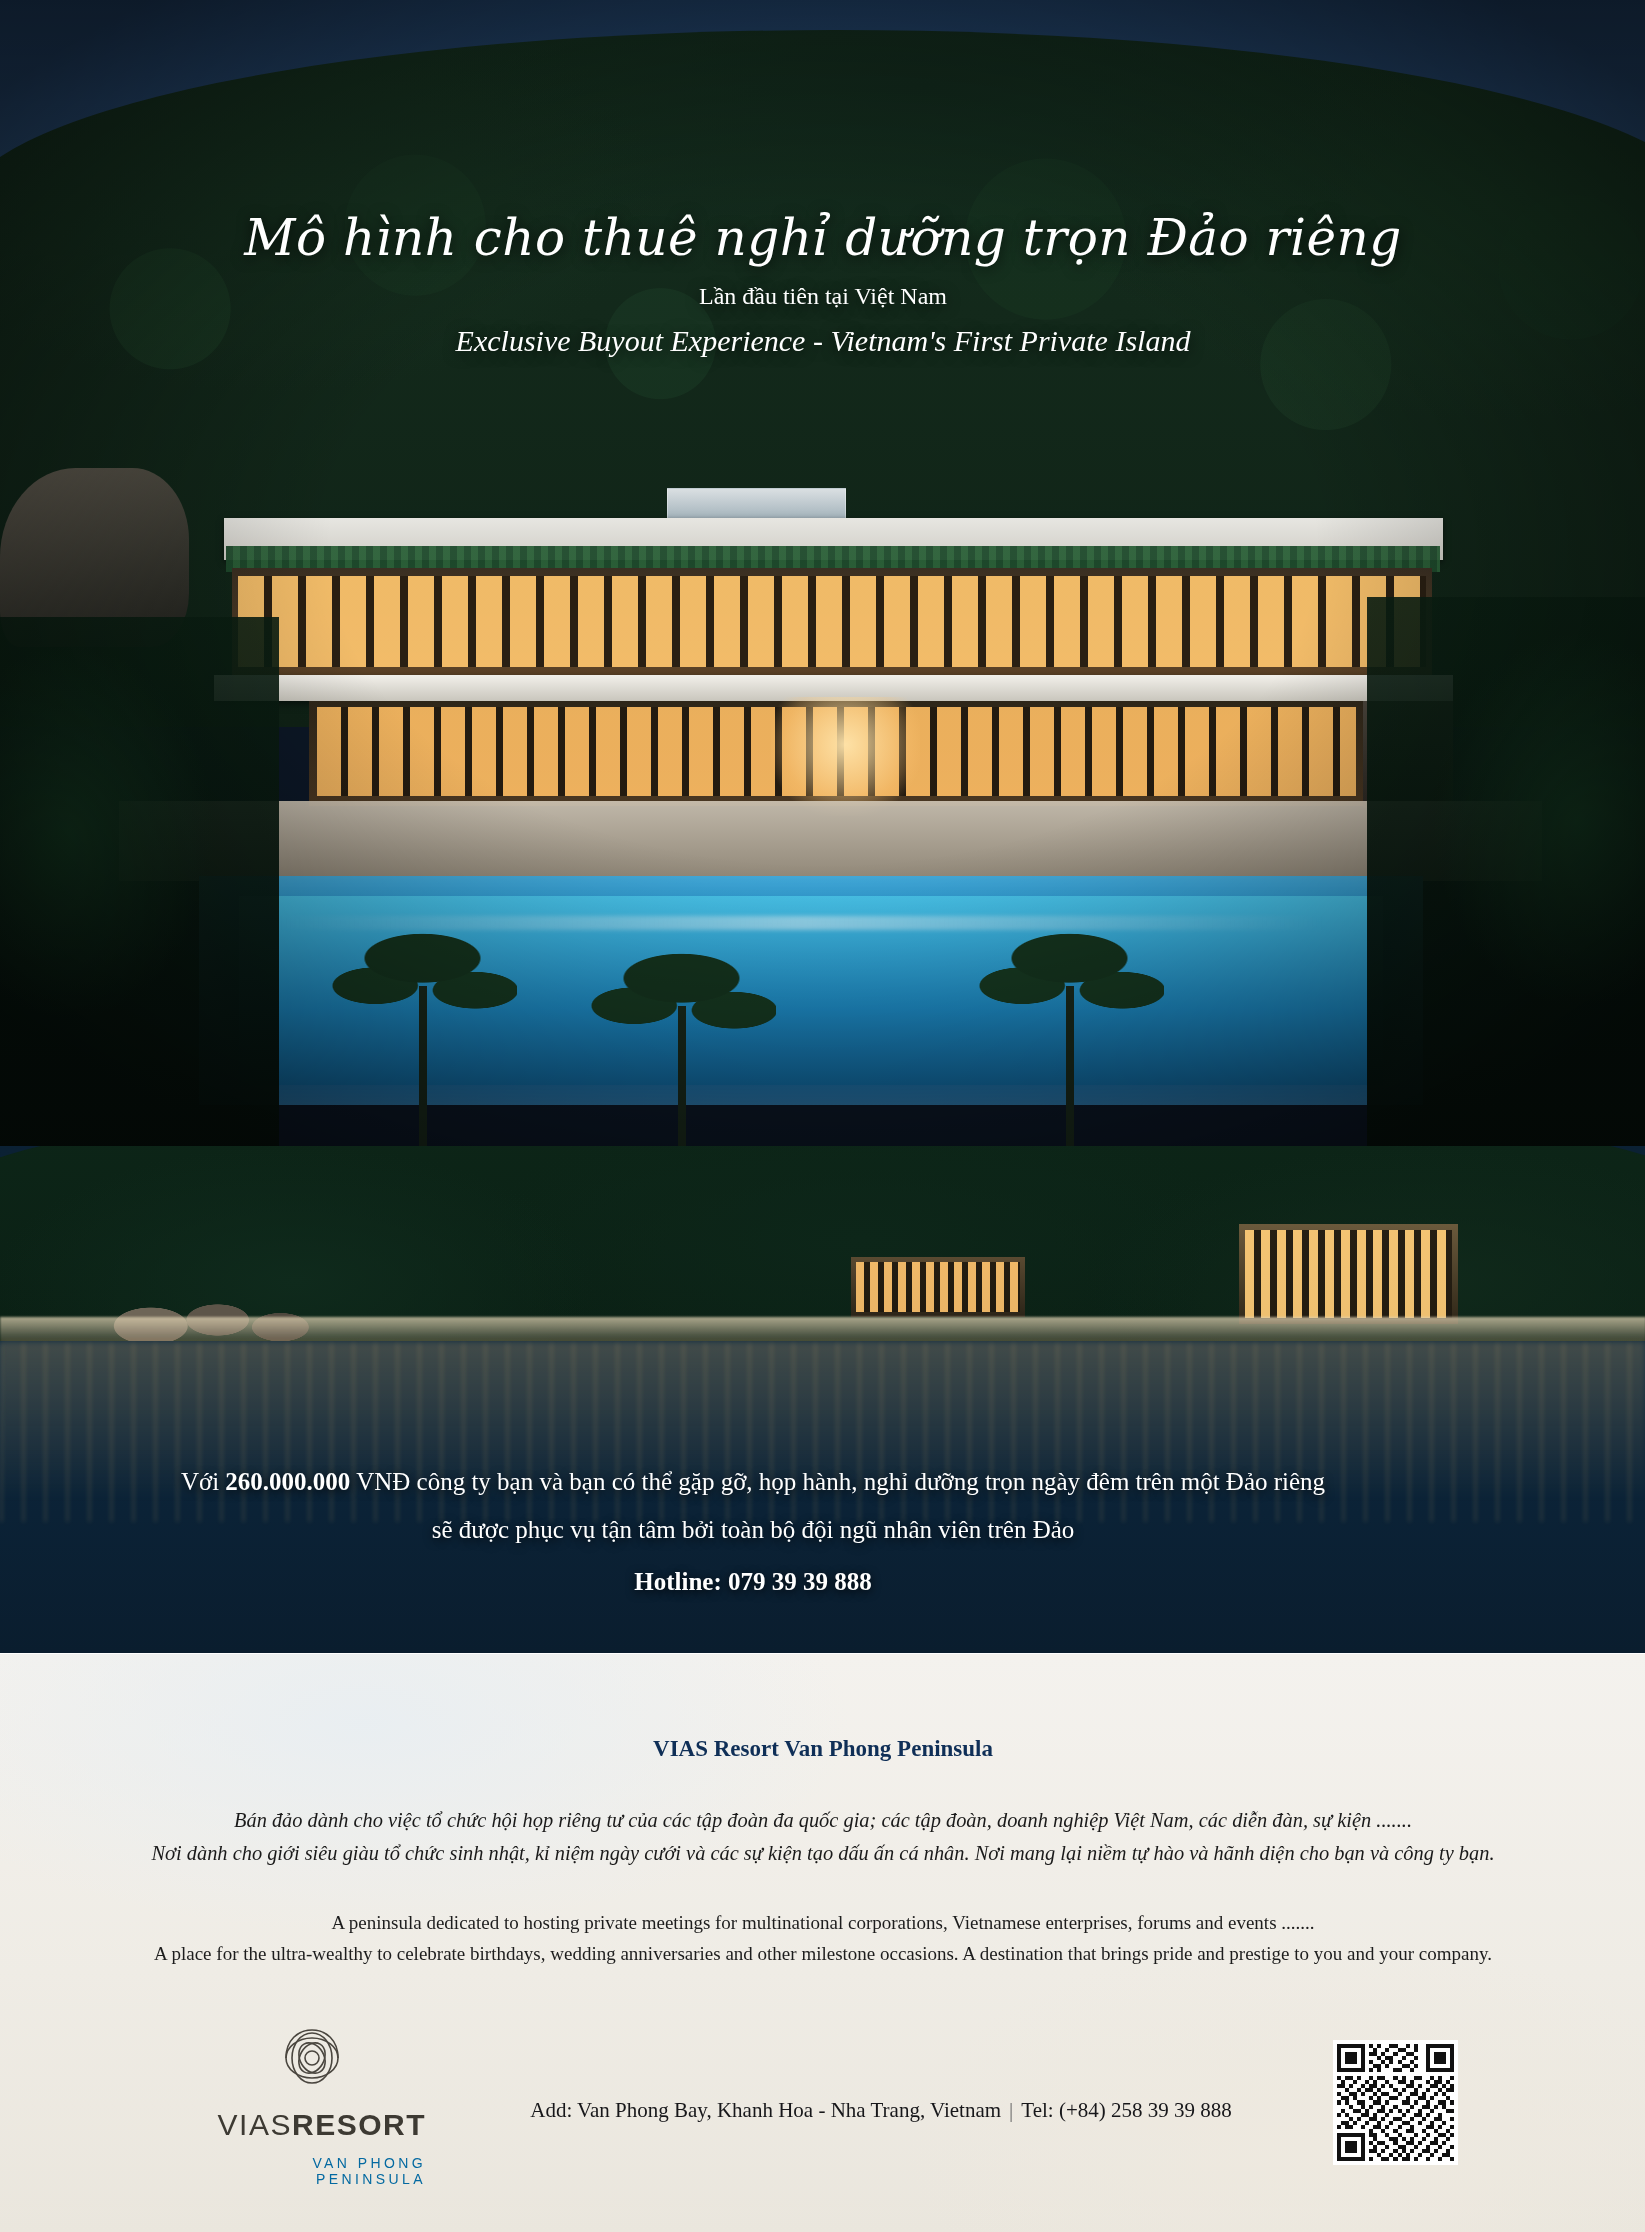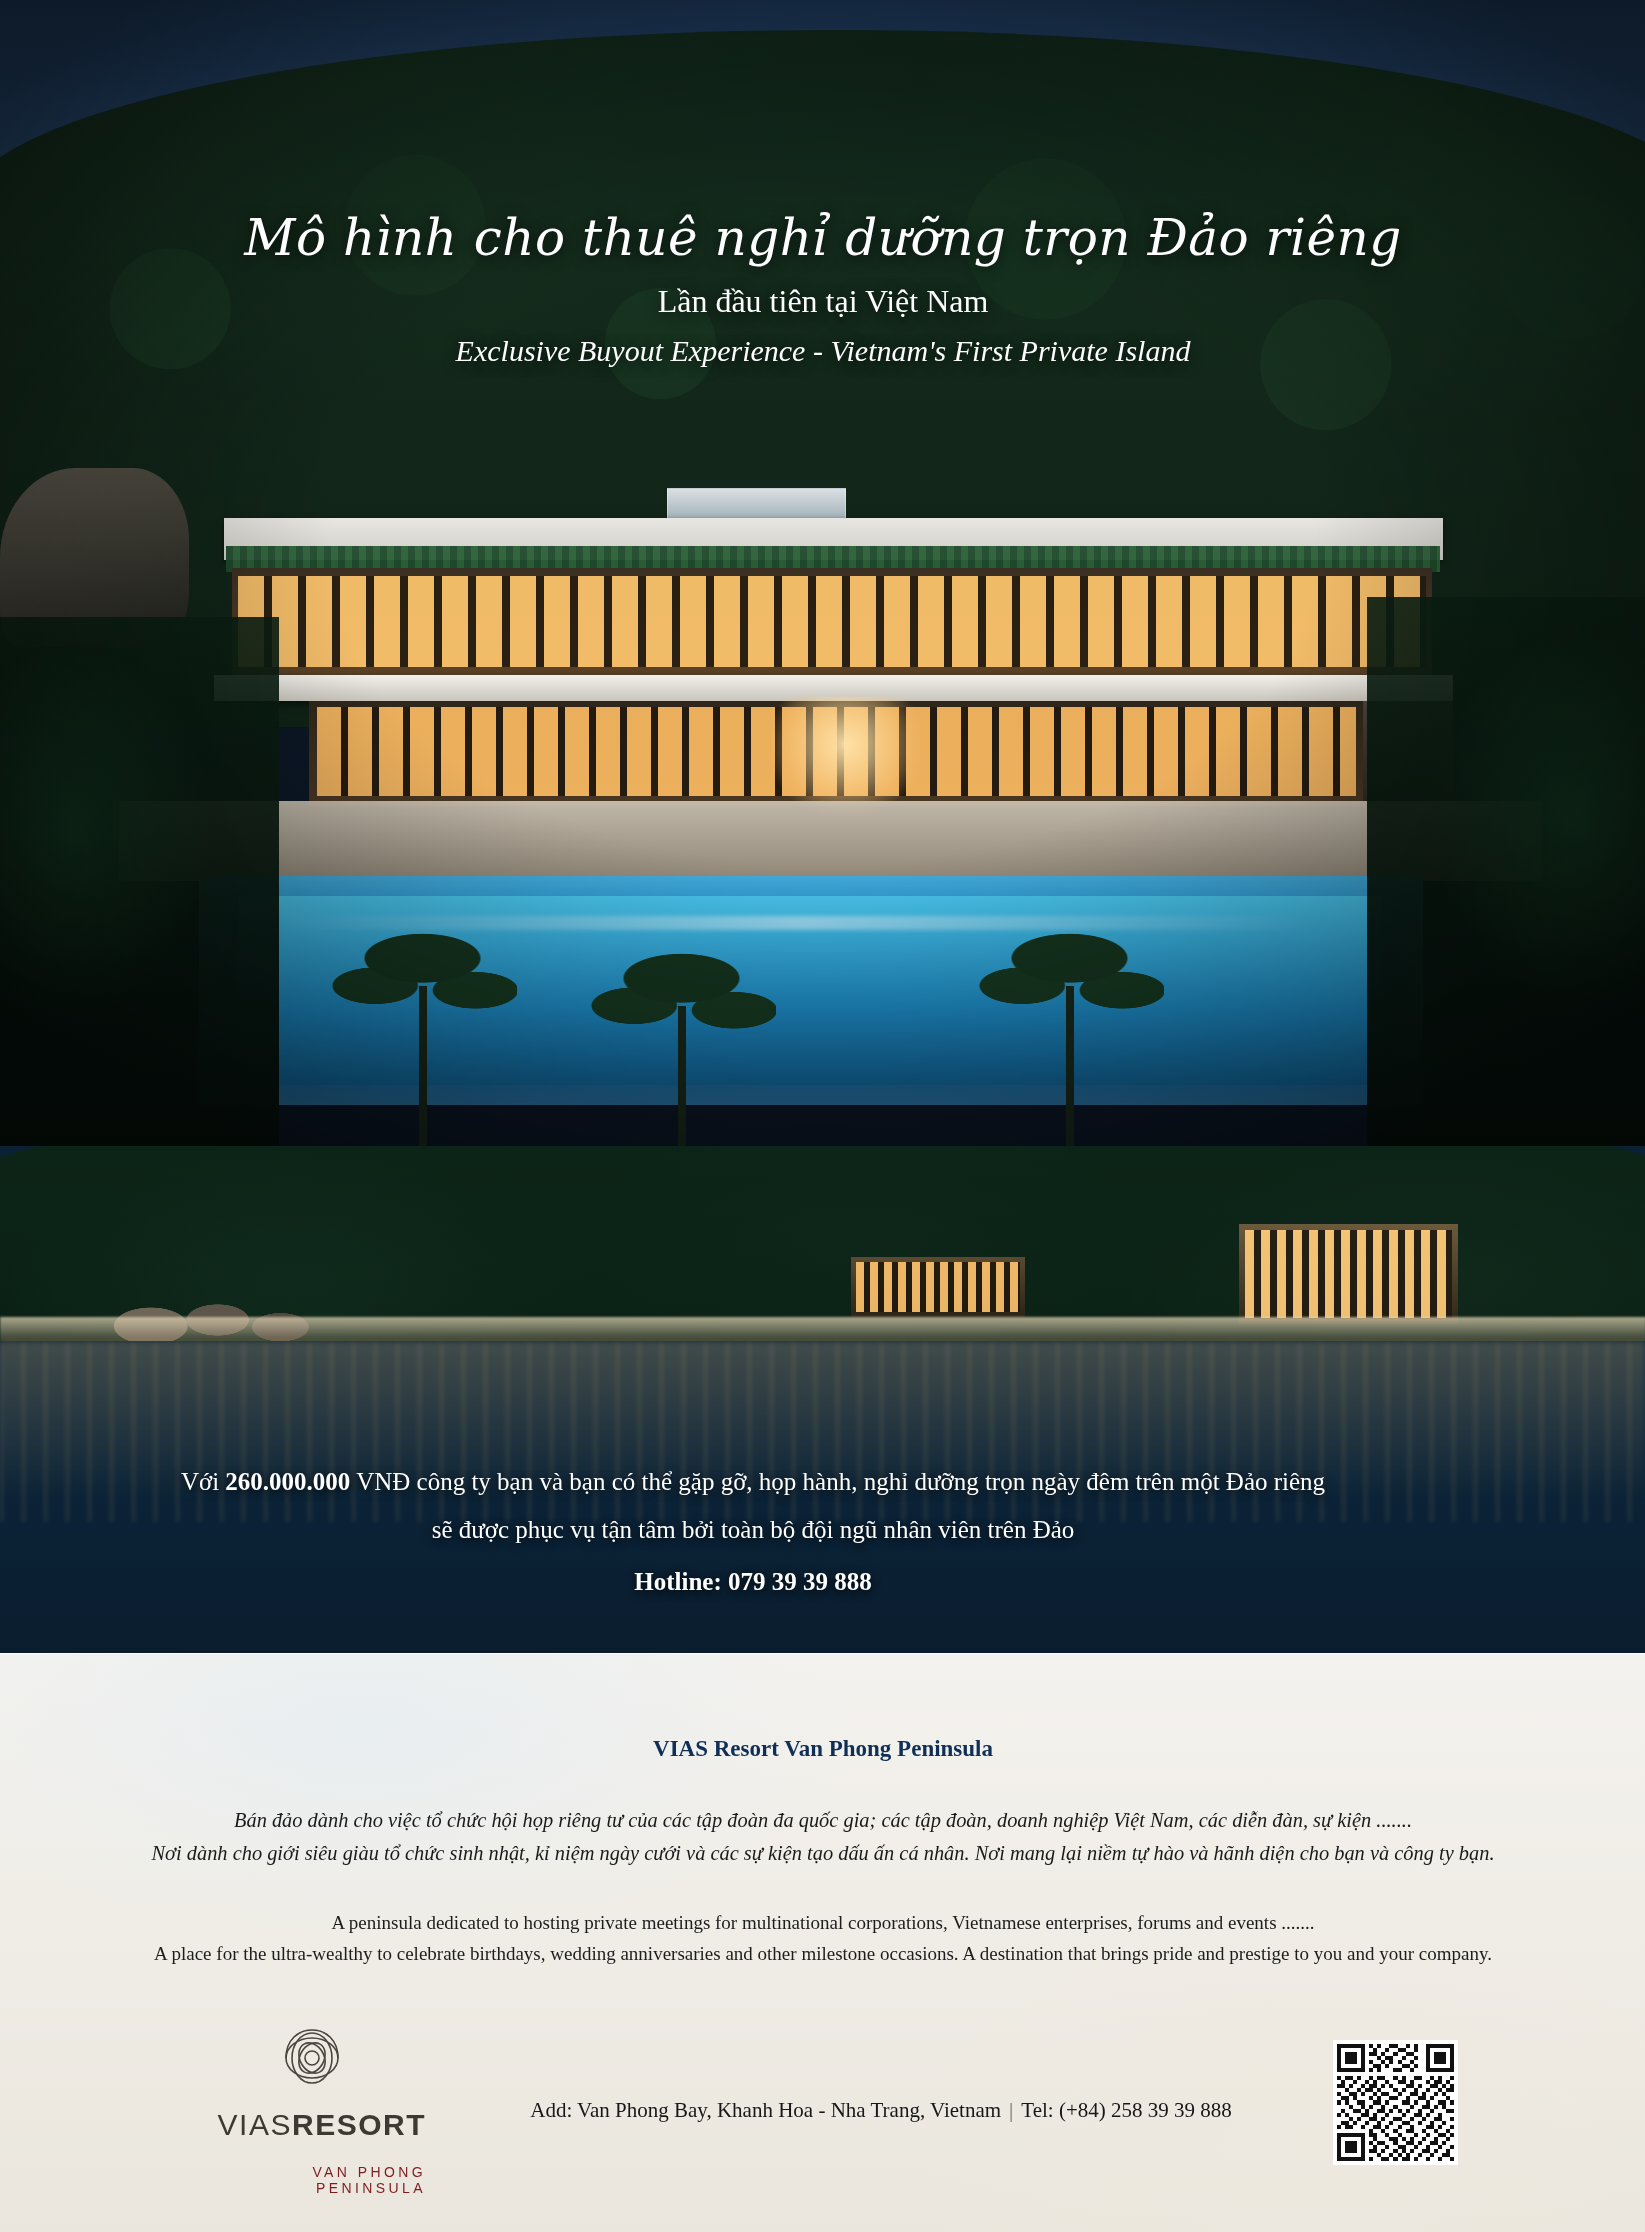--- a/index.html
+++ b/index.html
@@ -177,21 +177,21 @@
   .hero-title {
     font-family: "DejaVu Serif", serif;
     font-style: italic;
     font-size: 50px;
     letter-spacing: 0.5px;
     line-height: 1.16;
     font-weight: 400;
   }
   .hero-sub1 {
     font-family: "Liberation Serif", serif;
-    font-size: 32px;
+    font-size: 24px;
     margin-top: 16px;
   }
   .hero-sub2 {
     font-family: "Liberation Serif", serif;
     font-style: italic;
     font-size: 30px;
     margin-top: 14px;
   }
 
   
@@ -310,21 +310,21 @@
   .logo-mark { width: 84px; height: 80px; margin: 0 auto 10px; display: block; }
   .logo-name {
     font-family: "Liberation Sans", sans-serif;
     font-size: 30px; letter-spacing: 1.5px; color: #3d3a33;
     white-space: nowrap;
   }
   .logo-name .thin { font-weight: 300; }
   .logo-name .bold { font-weight: 700; }
   .logo-sub {
     font-family: "Liberation Sans", sans-serif;
-    font-size: 14px; letter-spacing: 3.4px; color: #7f1d1d; margin-top: 22px;
+    font-size: 14px; letter-spacing: 3.4px; color: #0369a1; margin-top: 13px;
   }
 
   
   .contact {
     position: absolute; left: 468px; top: 2091px; width: 826px;
     text-align: center;
     font-family: "Liberation Serif", serif;
     font-size: 21px; color: #17171a; line-height: 1.85;
   }
   .contact .sep { color: #6d6d6d; padding: 0 8px; }

